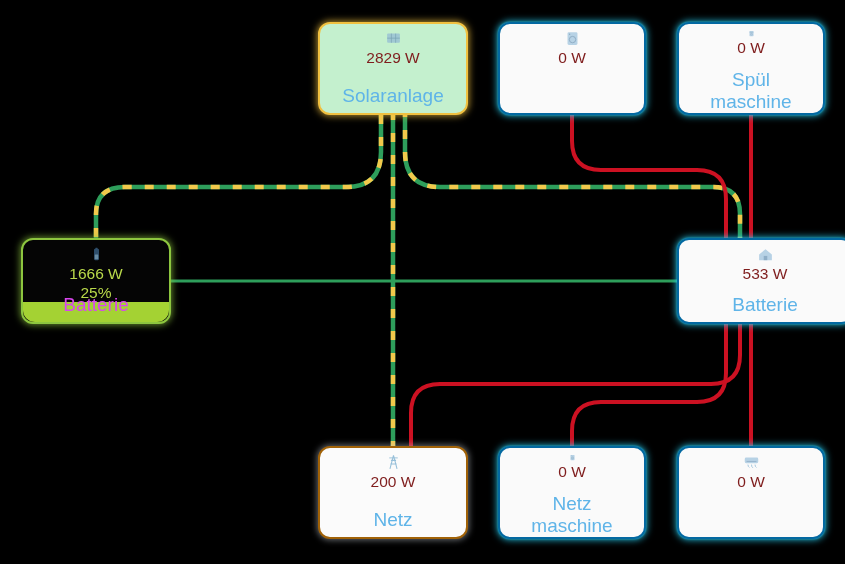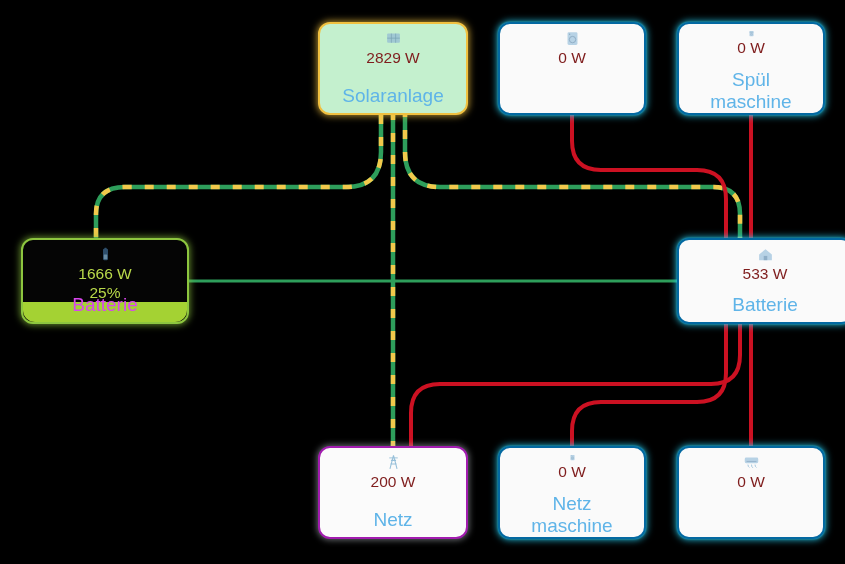--- a/index.html
+++ b/index.html
@@ -52,21 +52,21 @@
   .node.cyan {
     background: #fafafa;
     border: 2px solid #0369a1;
     box-shadow: 0 0 7px 1px rgba(38,198,232,0.85),
                 0 0 2px 0 rgba(38,198,232,0.9);
   }
 
   
   .node.neutral {
     background: #fbfbfb;
-    border: 2px solid #a21caf;
+    border: 2px solid #a16207;
     box-shadow: 0 0 6px 1px rgba(190,196,204,0.55);
   }
 
   
   .node.solar {
     background: #c4f0ce;
     border: 2px solid #f0c040;
     box-shadow: 0 0 7px 1px rgba(240,192,64,0.75);
   }
 
@@ -195,21 +195,21 @@
         <rect x="5" y="3" width="14" height="18" rx="2" fill="#9dc2dd"></rect>
         <line x1="5" y1="8" x2="19" y2="8" stroke="#5d87a8" stroke-width="1.2"></line>
         <circle cx="12" cy="14.5" r="3.2" fill="none" stroke="#5d87a8" stroke-width="1.1"></circle>
       </svg>
       <div class="node-value">0 W</div>
       <div class="node-label small-gap">Spül
 maschine</div>
     </div>
   </div>
 
-  <div class="node battery" style="left:21px; top:238px; width:168px; height:86px;">
+  <div class="node battery" style="left:21px; top:238px; width:150px; height:86px;">
     <div class="node-inner">
       <div class="batt-fill" style="height:25%;"></div>
       <svg class="node-icon" viewBox="0 0 24 24">
         <rect x="8.5" y="4" width="7" height="16" rx="1.6" fill="#3f6b93"></rect>
         <rect x="10.3" y="2.4" width="3.4" height="1.8" rx="0.6" fill="#3f6b93"></rect>
         <rect x="9.6" y="12" width="4.8" height="6.8" rx="0.6" fill="#8fc0e0"></rect>
       </svg>
       <div class="node-value">1666 W</div>
       <div class="node-value">25%</div>
       <div class="node-label label-bottom">Batterie</div>

